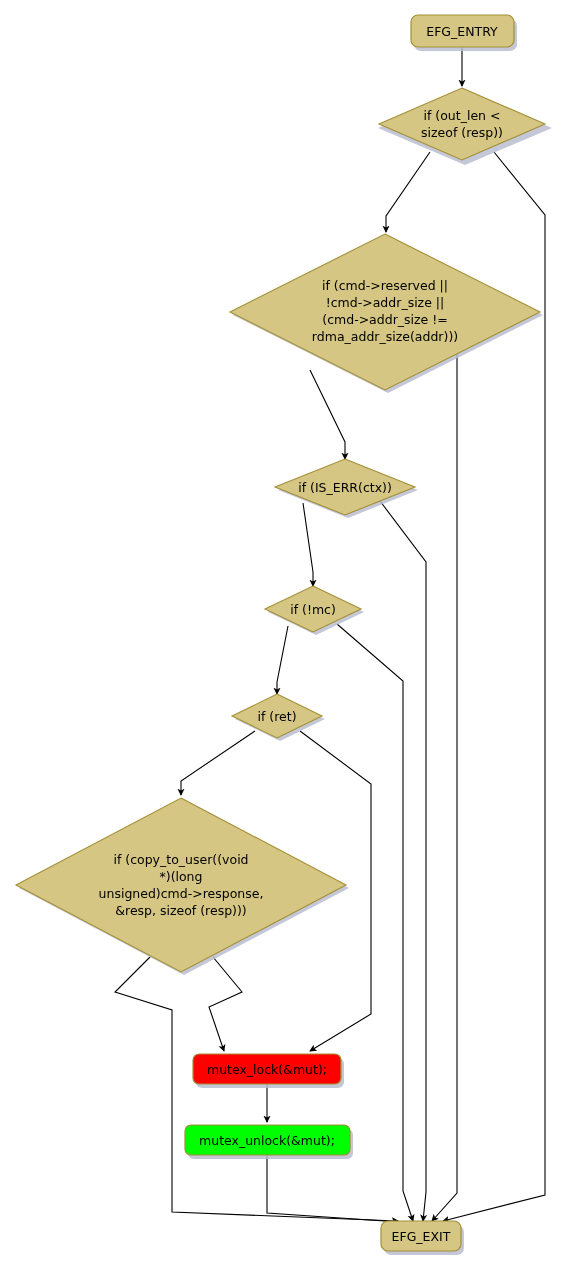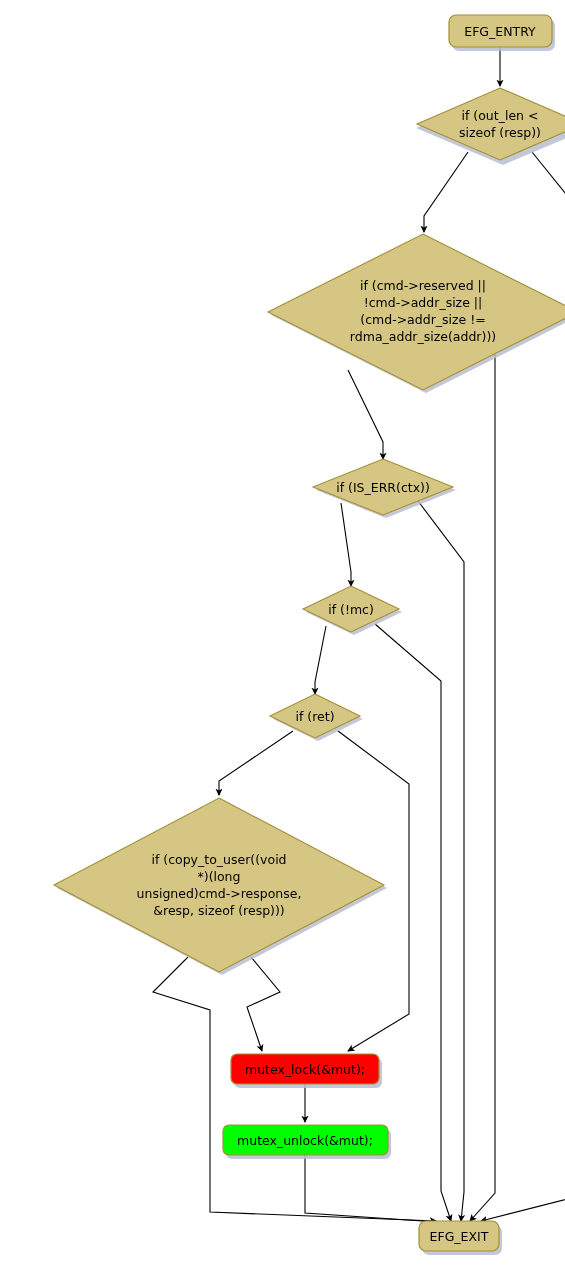--- a/index.html
+++ b/index.html
@@ -10,21 +10,20 @@
   body {
     width: 565px;
     height: 1269px;
     font-family: "DejaVu Sans", sans-serif;
     overflow: hidden;
   }
   #flow-root {
     position: relative;
     width: 527px;
     height: 1269px;
-    margin-left: 38px;
   }
   svg#flow-svg {
     display: block;
     width: 565px;
     height: 1269px;
   }
   .edge-line {
     fill: none;
     stroke: #000000;
     stroke-width: 1.1;

